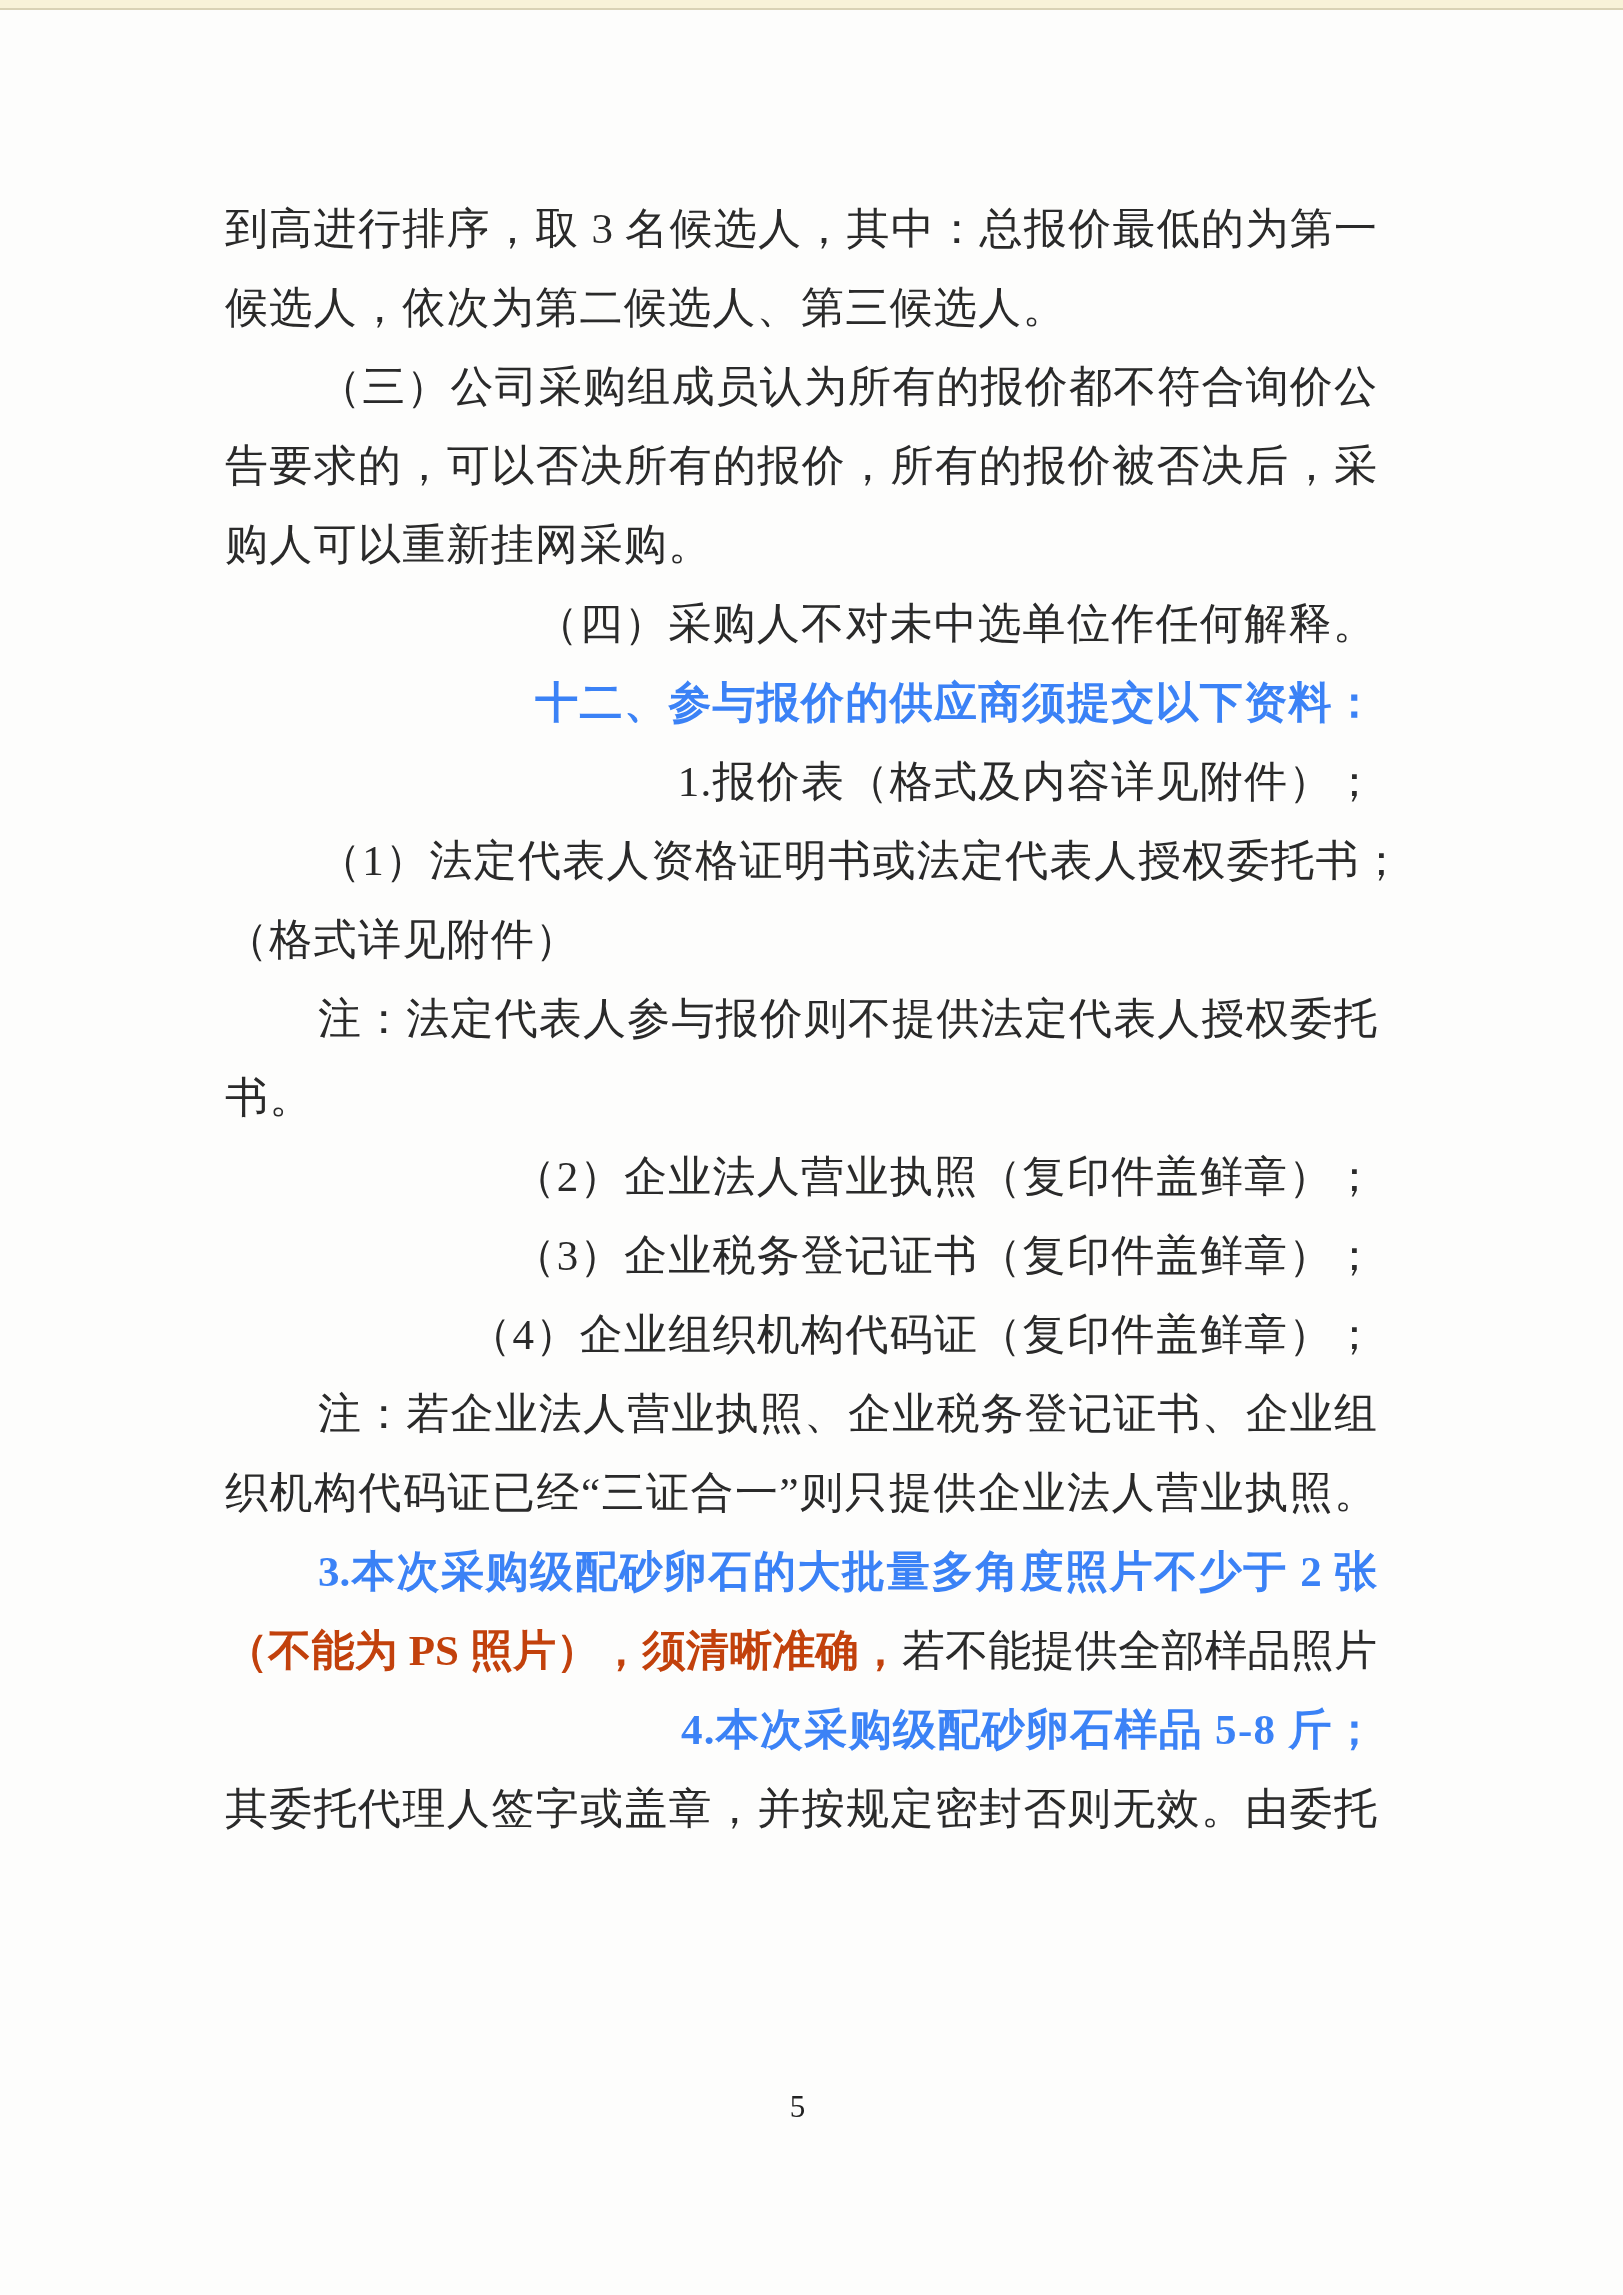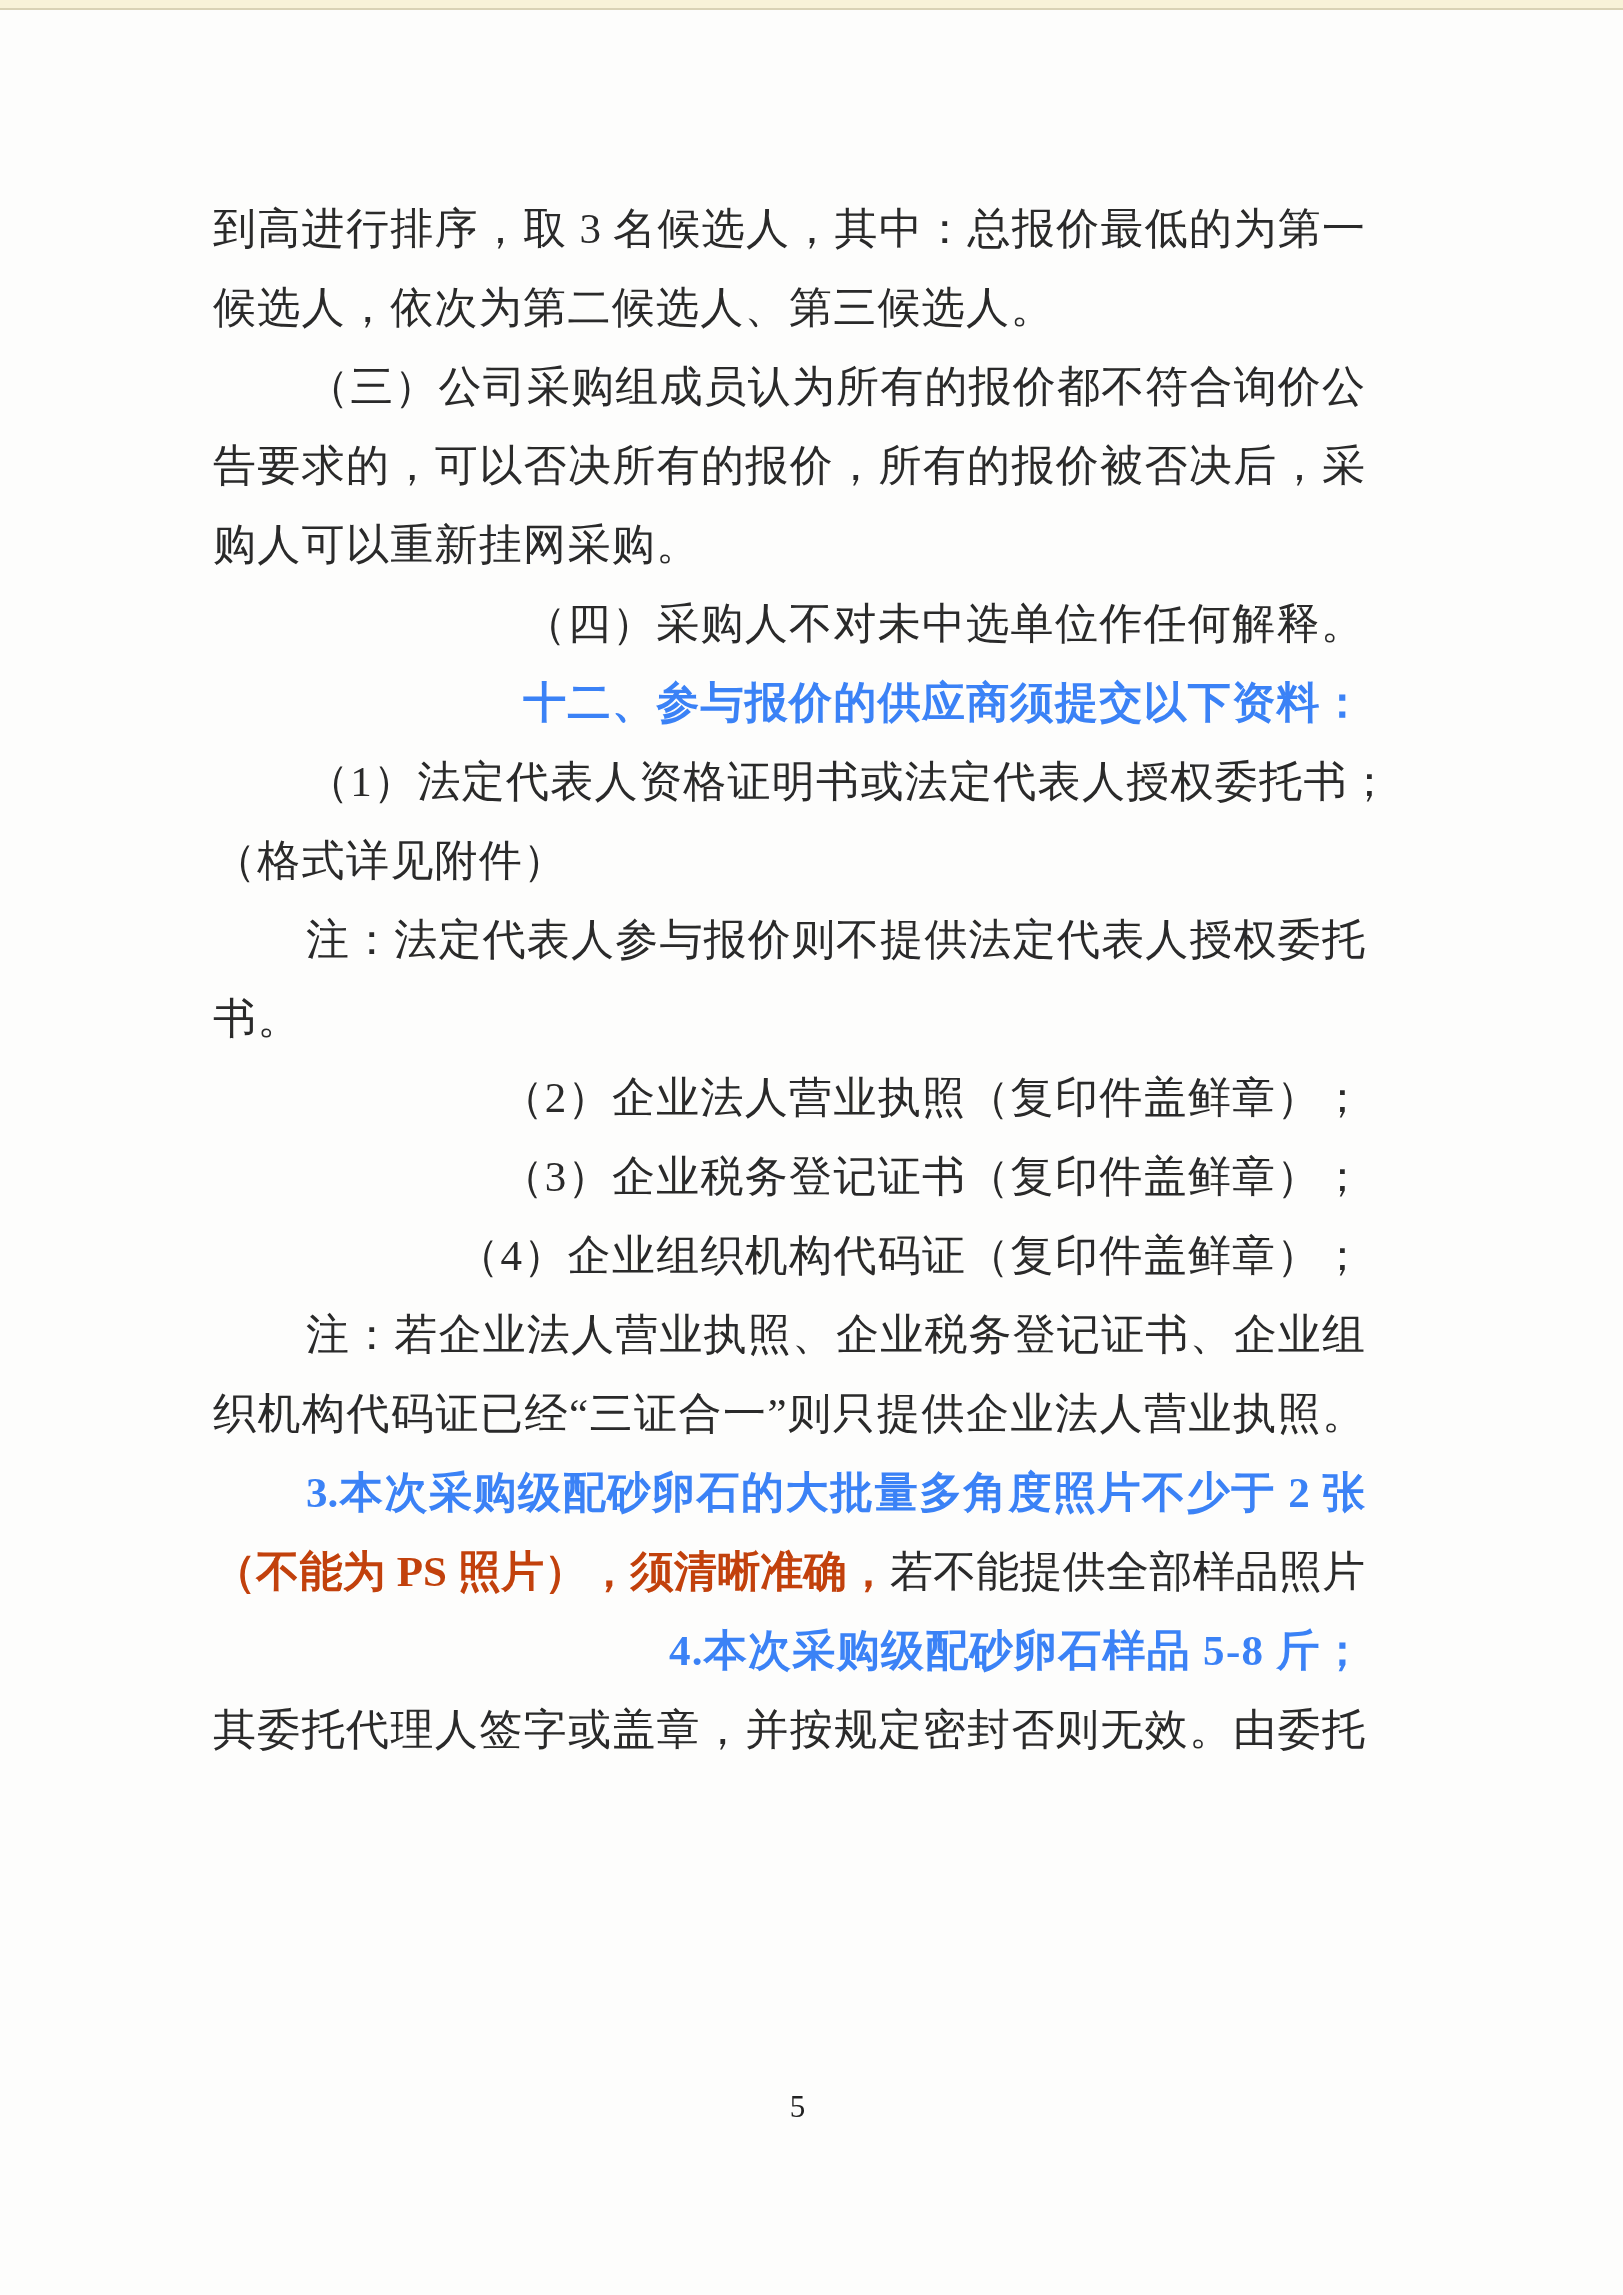--- a/index.html
+++ b/index.html
@@ -17,21 +17,21 @@
   
   .scan-edge {
     position: absolute;
     top: 0; left: 0; right: 0;
     height: 7.9px;
     background: #f8f2d8;
     border-bottom: 2px solid #d9d2b5;
   }
   .page-body {
     position: absolute;
-    left: 213px;
+    left: 225px;
     top: 189px;
     width: 1152px;
   }
   .line {
     height: 79px;
     line-height: 79px;
     font-size: 43px;
     color: #2a2a2a;
     letter-spacing: 1.3px;
     white-space: nowrap;
@@ -67,20 +67,21 @@
 <div class="scan-edge"></div>
 
 <div class="page-body">
   <div class="line justify">到高进行排序，取 3 名候选人，其中：总报价最低的为第一</div>
   <div class="line">候选人，依次为第二候选人、第三候选人。</div>
   <div class="line indent justify">（三）公司采购组成员认为所有的报价都不符合询价公</div>
   <div class="line justify">告要求的，可以否决所有的报价，所有的报价被否决后，采</div>
   <div class="line">购人可以重新挂网采购。</div>
   <div class="line indent">（四）采购人不对未中选单位作任何解释。</div>
   <div class="line indent bold">十二、参与报价的供应商须提交以下资料：</div>
+  <div class="line indent">1.报价表（格式及内容详见附件）；</div>
   <div class="line indent">（1）法定代表人资格证明书或法定代表人授权委托书；</div>
   <div class="line">（格式详见附件）</div>
   <div class="line indent justify">注：法定代表人参与报价则不提供法定代表人授权委托</div>
   <div class="line">书。</div>
   <div class="line indent">（2）企业法人营业执照（复印件盖鲜章）；</div>
   <div class="line indent">（3）企业税务登记证书（复印件盖鲜章）；</div>
   <div class="line indent">（4）企业组织机构代码证（复印件盖鲜章）；</div>
   <div class="line indent justify">注：若企业法人营业执照、企业税务登记证书、企业组</div>
   <div class="line justify">织机构代码证已经“三证合一”则只提供企业法人营业执照。</div>
   <div class="line indent bold justify">3.本次采购级配砂卵石的大批量多角度照片不少于 2 张</div>

